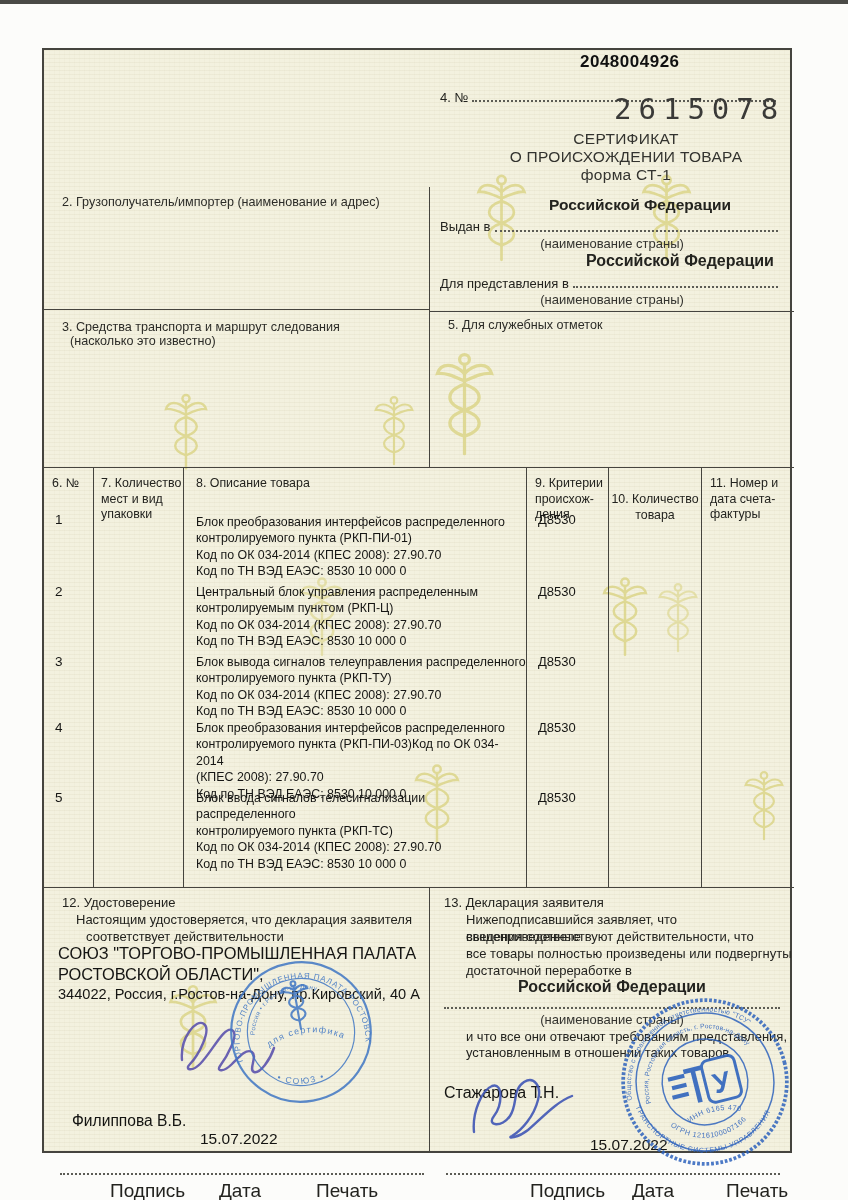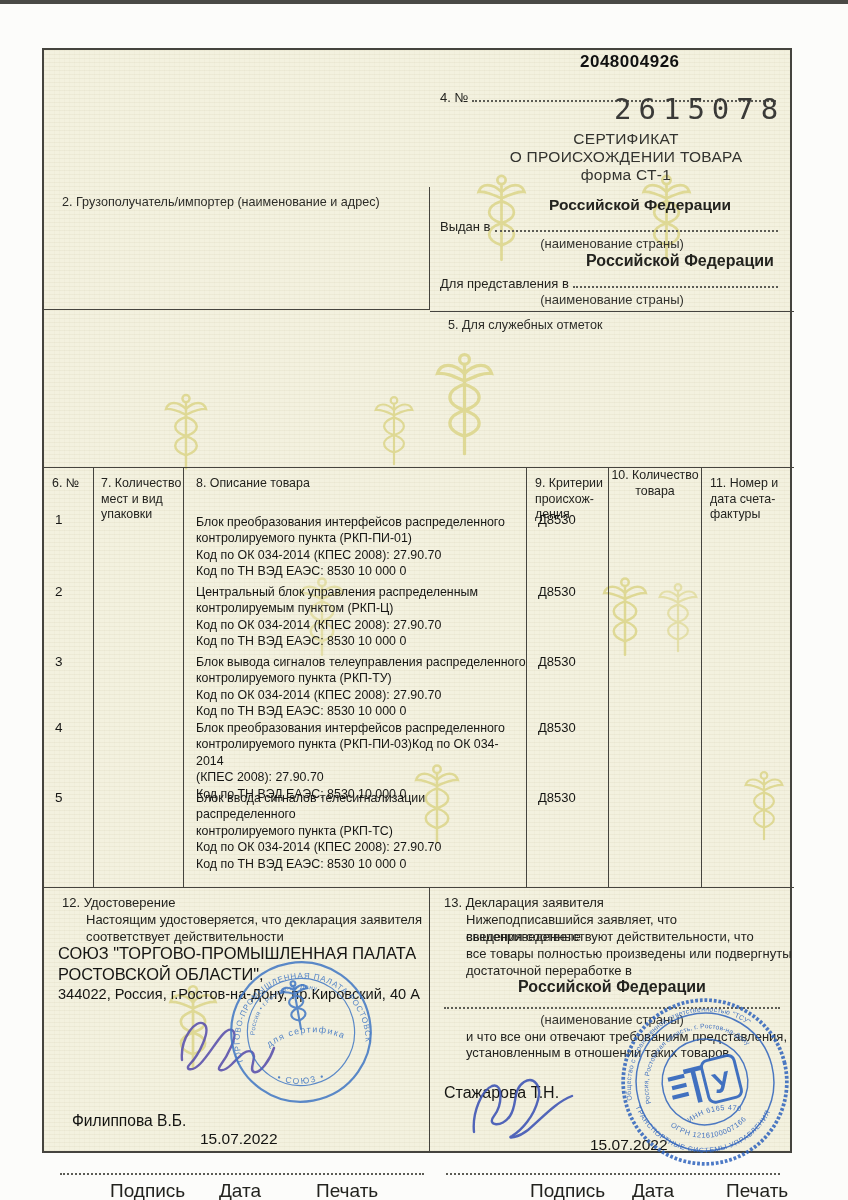--- a/index.html
+++ b/index.html
@@ -114,20 +114,24 @@
     </svg>
   <svg class="wm" style="left:122px;top:932px;width:54px;height:94px">
       <use href="#cad" stroke="#d9d27e"></use>
     </svg>
 
 
   <div class="box bR bB" style="left:0;top:137px;width:386px;height:123px">
     <div class="abs lab" style="left:18px;top:8px">2. Грузополучатель/импортер (наименование и адрес)</div>
   </div>
 
+  <div class="box bR" style="left:0;top:260px;width:386px;height:157px">
+    <div class="abs lab pre" style="left:18px;top:10px;padding-left:8px;text-indent:-8px">3. Средства транспорта и маршрут следования
+(насколько это известно)</div>
+  </div>
 
   <div class="box bB" style="left:386px;top:0;width:364px;height:262px">
     <div class="top-number">2048004926</div>
     <div class="no-row">
       <span>4. №</span>
       <span class="dots"></span>
     </div>
     <div class="serial">2615078</div>
     <div class="title-blk">
       <div>СЕРТИФИКАТ</div>
@@ -194,33 +198,33 @@
       <div class="abs thead pre" style="left:8px;top:8px">9. Критерии
 происхож-
 дения</div>
       <div class="abs tcrit" style="left:11px;top:44px">Д8530</div>
       <div class="abs tcrit" style="left:11px;top:116px">Д8530</div>
       <div class="abs tcrit" style="left:11px;top:186px">Д8530</div>
       <div class="abs tcrit" style="left:11px;top:252px">Д8530</div>
       <div class="abs tcrit" style="left:11px;top:322px">Д8530</div>
     </div>
     <div class="box bR" style="left:565px;top:0;width:93px;height:420px">
-      <div class="abs thead pre ctr" style="left:0;top:0;width:100%">10. Количество
+      <div class="abs thead pre ctr" style="left:0;top:24px;width:100%">10. Количество
 товара</div>
     </div>
     <div class="box" style="left:658px;top:0;width:92px;height:420px">
       <div class="abs thead pre" style="left:8px;top:8px">11. Номер и
 дата счета-
 фактуры</div>
     </div>
   </div>
 
   <div class="box bT bR" style="left:0;top:837px;width:386px;height:266px">
     <div class="abs b12-small" style="left:18px;top:6px">12. Удостоверение</div>
-    <div class="abs b12-small" style="left:42px;top:23px">Настоящим удостоверяется, что декларация заявителя</div>
+    <div class="abs b12-small" style="left:32px;top:23px">Настоящим удостоверяется, что декларация заявителя</div>
     <div class="abs b12-small" style="left:42px;top:40px">соответствует действительности</div>
     <div class="abs b12-org" style="left:14px;top:55px">СОЮЗ "ТОРГОВО-ПРОМЫШЛЕННАЯ ПАЛАТА</div>
     <div class="abs b12-org" style="left:14px;top:76px">РОСТОВСКОЙ ОБЛАСТИ",</div>
     <div class="abs b12-addr" style="left:14px;top:98px">344022, Россия, г.Ростов-на-Дону, пр.Кировский, 40 А</div>
     <div class="abs signer" style="left:28px;top:200px">Филиппова В.Б.</div>
     <div class="abs datev" style="left:156px;top:242px">15.07.2022</div>
     <div class="dotline" style="left:16px;top:284px;width:364px"></div>
     <div class="sig-label" style="left:66px;top:292px">Подпись</div>
     <div class="sig-label" style="left:175px;top:292px">Дата</div>
     <div class="sig-label" style="left:272px;top:292px">Печать</div>

